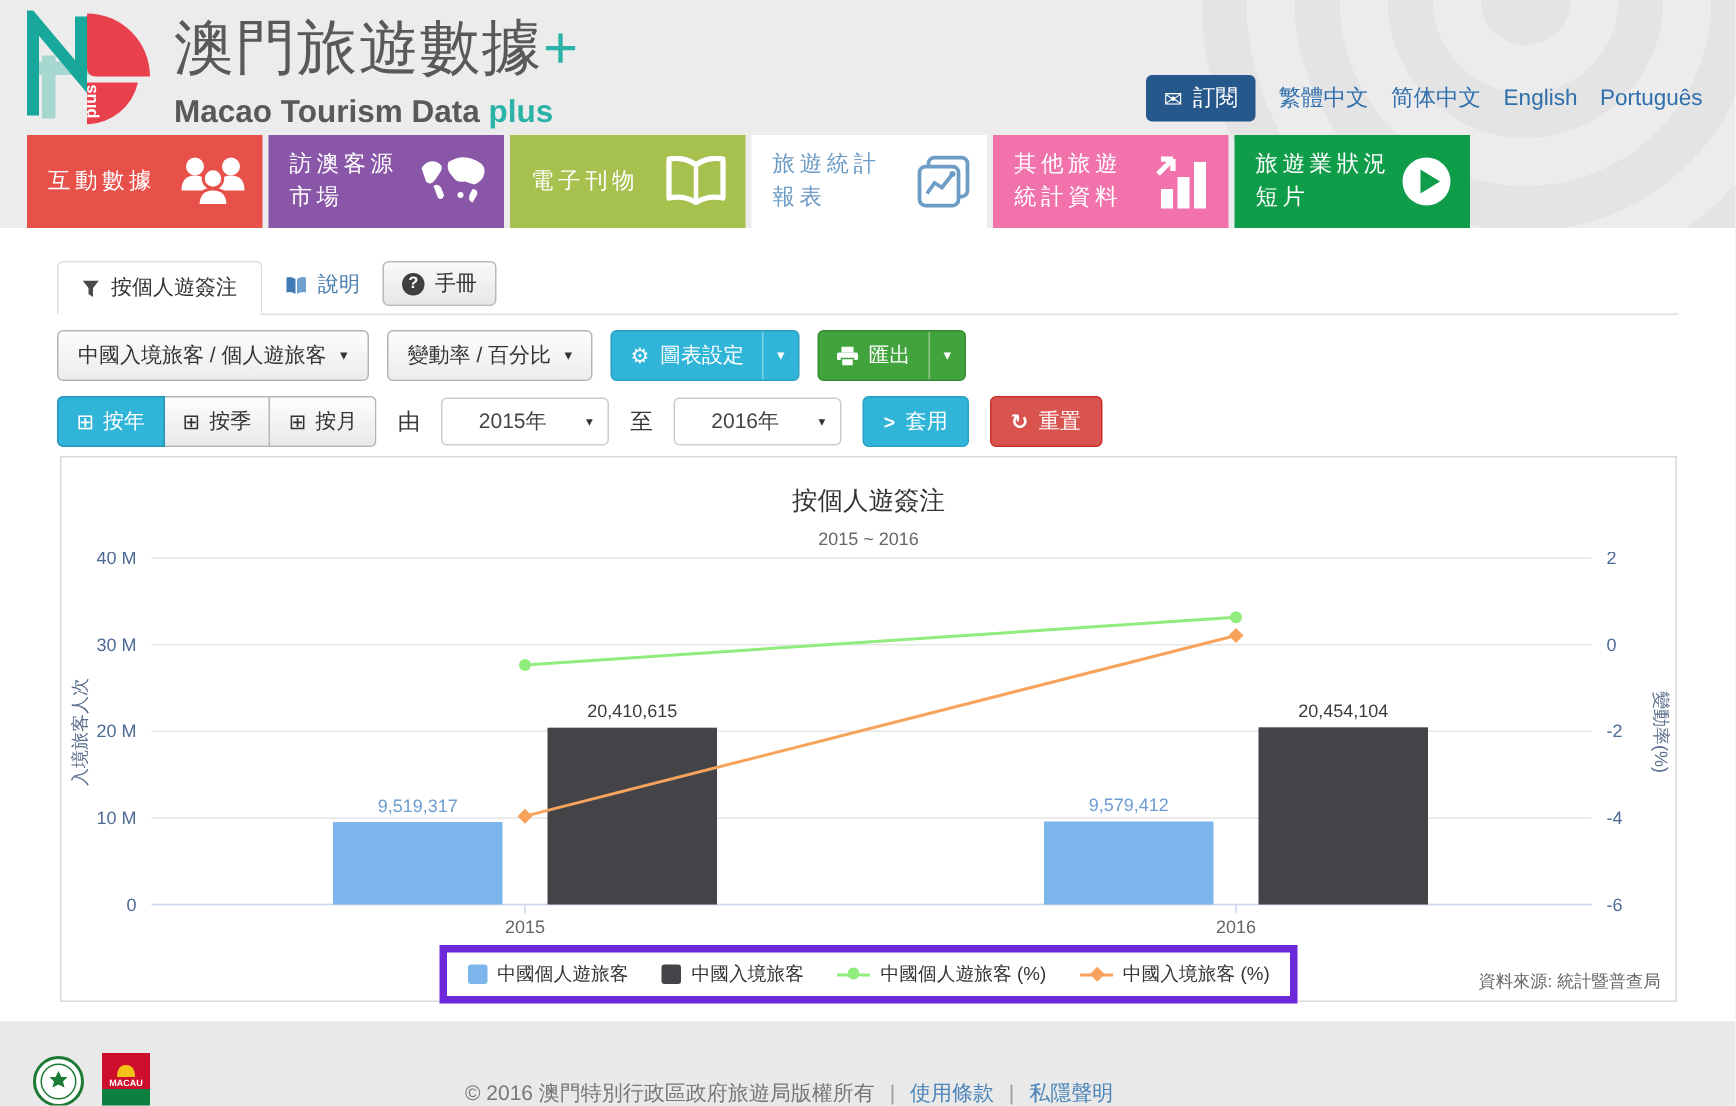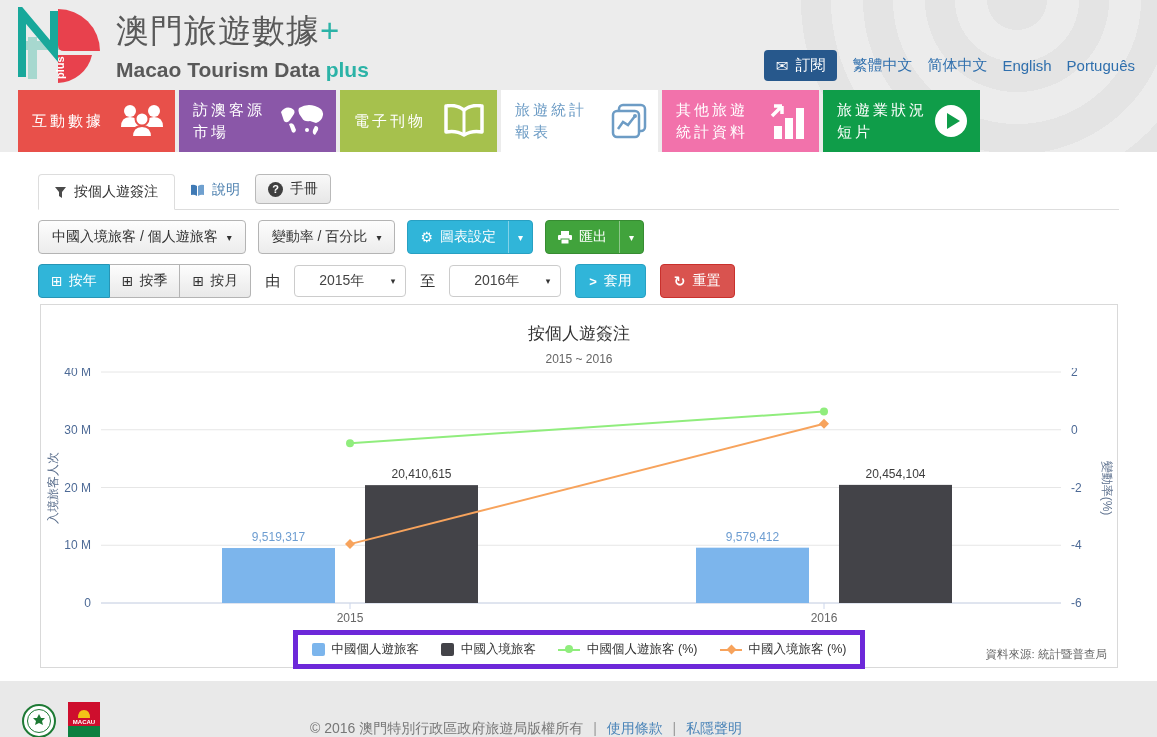--- a/index.html
+++ b/index.html
@@ -13,21 +13,21 @@
   .deco-rings { position:absolute; border-radius:50%; pointer-events:none; z-index:0;
     background:repeating-radial-gradient(circle closest-side, #e2e2e2 0 30px, rgba(226,226,226,0) 30px 62px);
   }
   .rings-top { width:480px; height:480px; right:-100px; top:-240px; opacity:.8; }
   .rings-mid { width:320px; height:320px; right:-150px; top:360px; opacity:.5; }
 
   
   .header { height:90px; position:relative; z-index:1; display:flex; align-items:center; padding-left:18px; }
   .logo { width:84px; height:76px; flex:none; }
   .titles { margin-left:14px; }
-  .title-zh { font-size:33px; color:#595959; letter-spacing:1px; }
+  .title-zh { font-size:40px; color:#595959; letter-spacing:1px; }
   .title-zh .plus { color:#2cb3a7; }
   .title-en { font-size:21px; font-weight:bold; color:#595959; margin-top:4px; }
   .title-en .plus { color:#2cb3a7; }
   .header-right { position:absolute; right:22px; top:50px; display:flex; align-items:center; gap:15px; font-size:15px; }
   .subscribe-btn { background:#27588c; color:#fff; border-radius:4px; padding:6px 12px; display:flex; gap:7px; align-items:center; cursor:pointer; font-size:15px; }
   .lang-link { color:#2f6fad; cursor:pointer; }
 
   
   .nav { display:flex; gap:4px; padding:0 0 0 18px; position:relative; z-index:1; }
   .tile { width:157px; height:62px; color:#fff; display:flex; align-items:center; justify-content:space-between;

